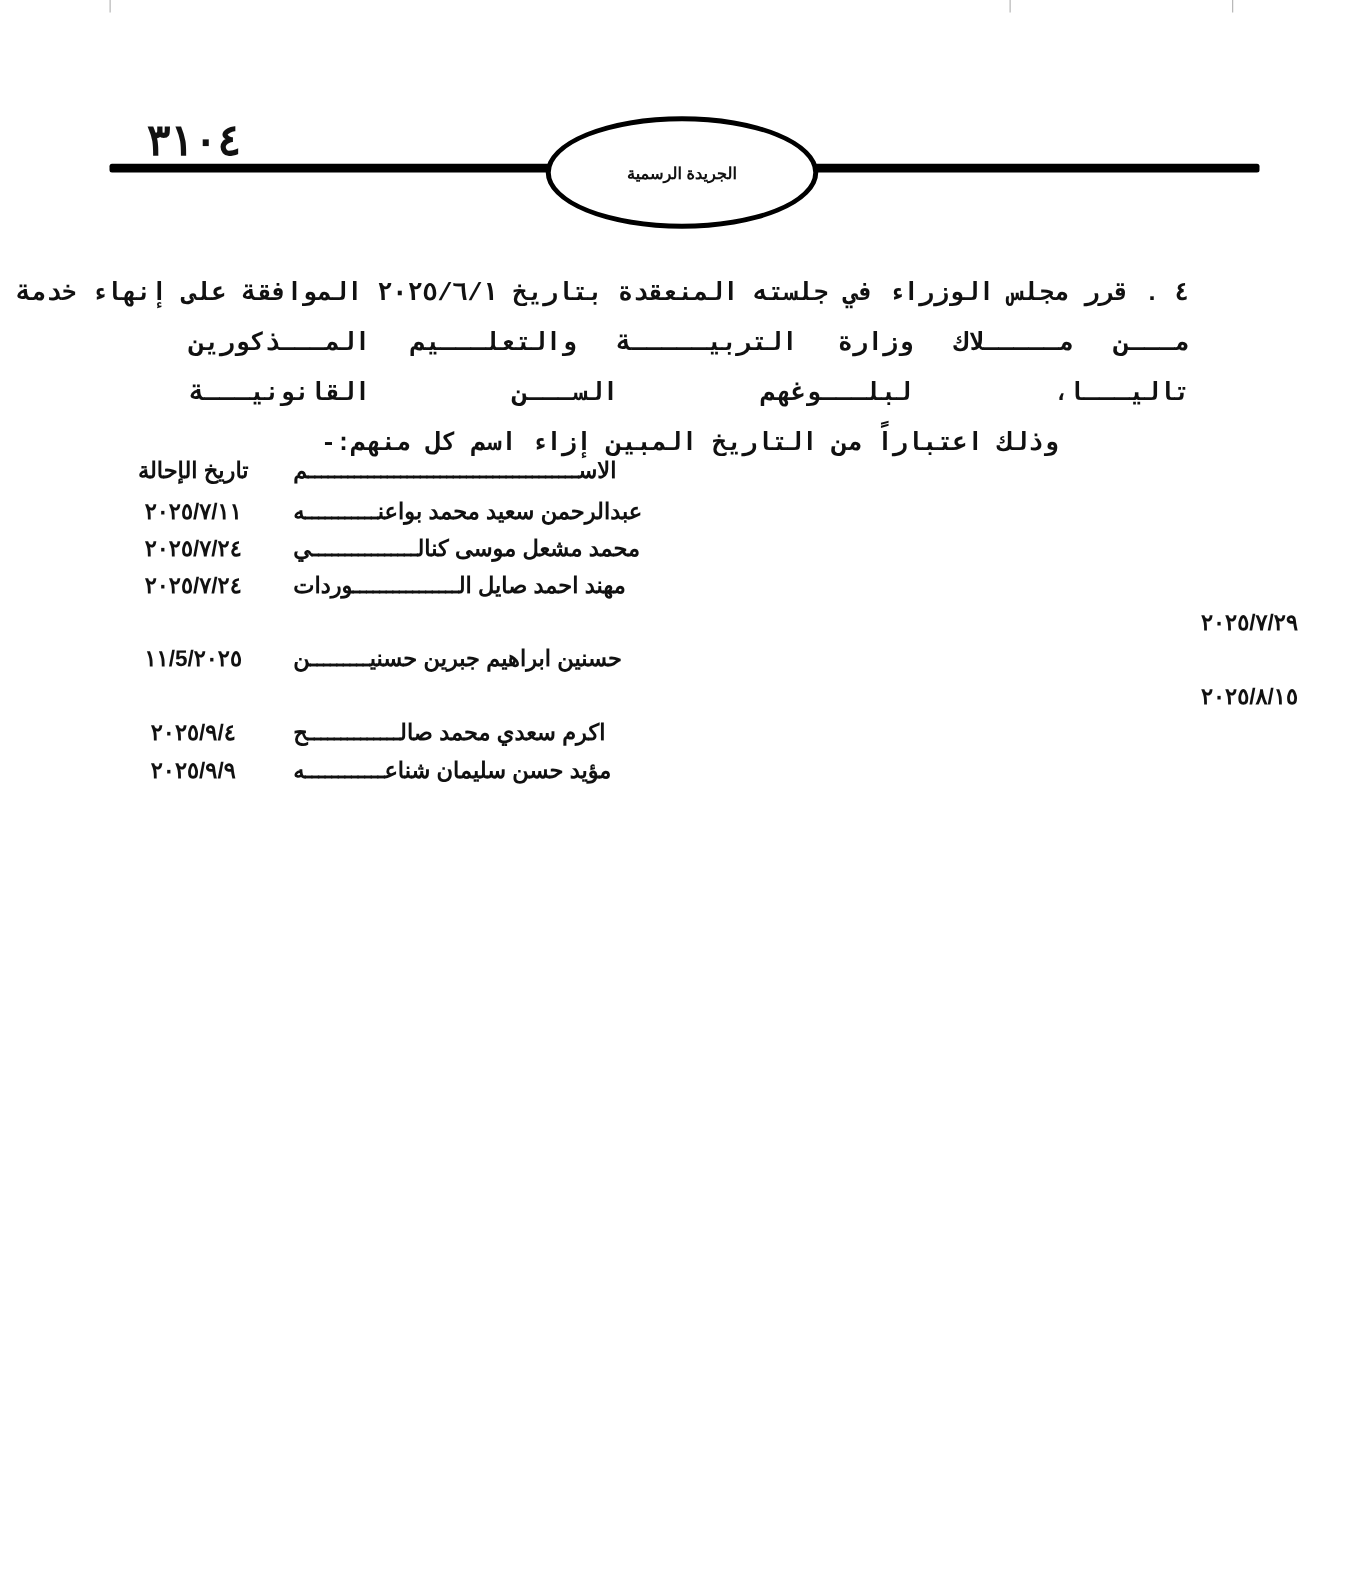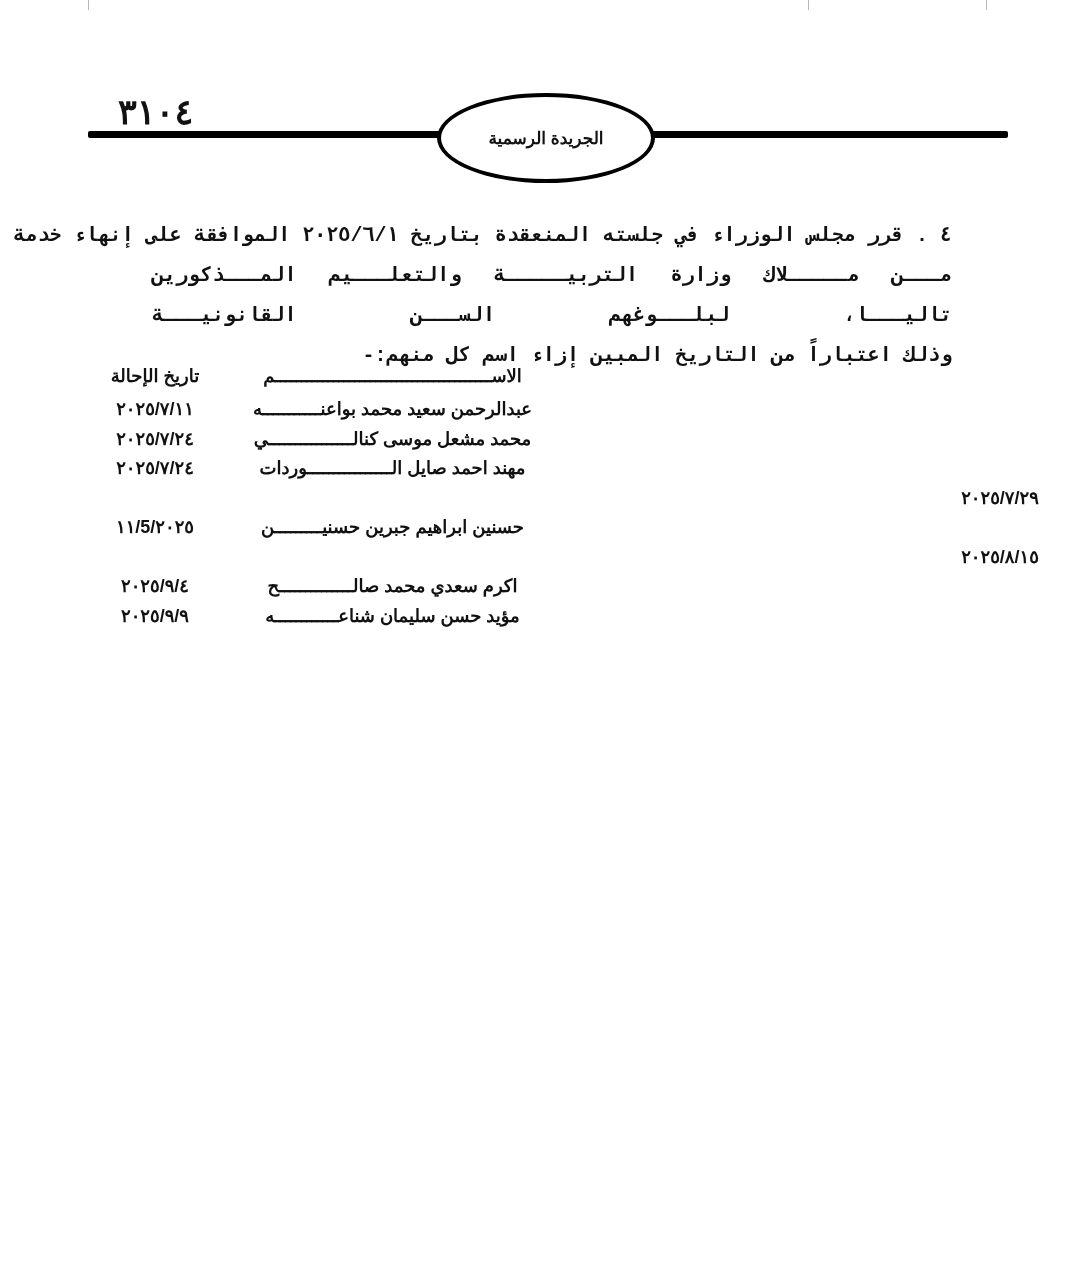--- a/index.html
+++ b/index.html
@@ -68,21 +68,21 @@
     height: 82px;
     border: 4px solid #000;
     border-radius: 50%;
     background: #fff;
     display: flex;
     align-items: center;
     justify-content: center;
   }
   .header .oval-text {
     font-family: "Liberation Sans", sans-serif;
-    font-size: 17px;
+    font-size: 13px;
     font-weight: 600;
     letter-spacing: 0.5px;
     color: #111;
   }
   .header .page-number {
     position: absolute;
     top: 6px;
     left: 118px;
     font-family: "Liberation Serif", serif;
     font-size: 35px;
@@ -108,21 +108,21 @@
   .clause .line {
     display: block;
     white-space: nowrap;
   }
   .clause .line.l1 { text-align: right; }
   .clause .line.l2 {
     text-align: justify;
     text-align-last: justify;
     white-space: normal;
   }
-  .clause .line.l3 { padding-right: 0; }
+  .clause .line.l3 { text-align: center; padding-right: 0; }
 
   
   .table {
     position: absolute;
     top: 365px;
     right: 0;
     width: 1080px;
     direction: rtl;
     font-family: "Liberation Sans", sans-serif;
     font-weight: 700;
@@ -132,21 +132,21 @@
   .row {
     display: flex;
     flex-direction: row;
     justify-content: flex-start;
     height: 29.5px;
     align-items: baseline;
   }
   .row .c-name {
     width: 315px;
     margin-right: 530px;
-    text-align: center;
+    text-align: left;
     white-space: nowrap;
     overflow: hidden;
   }
   .row .c-date {
     width: 160px;
     text-align: center;
     white-space: nowrap;
     letter-spacing: 0.5px;
   }
   .row.head .c-name,

